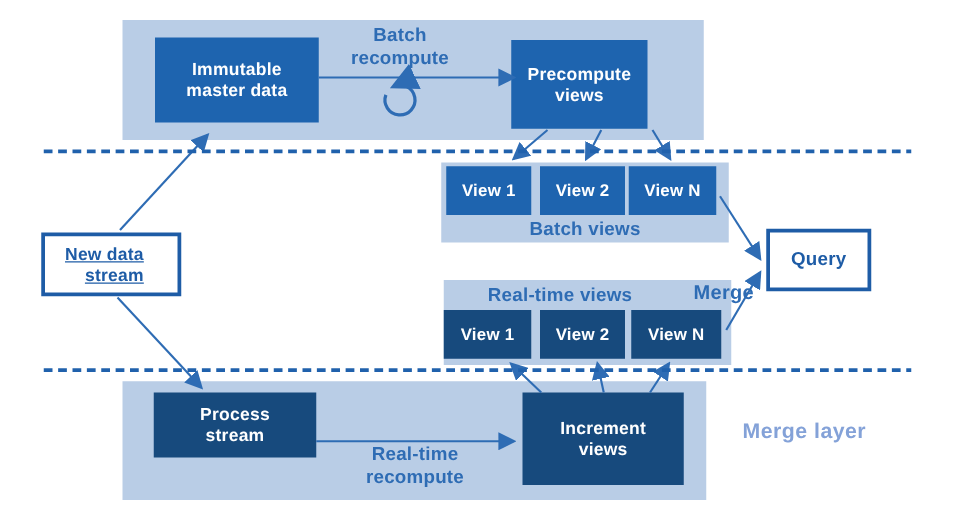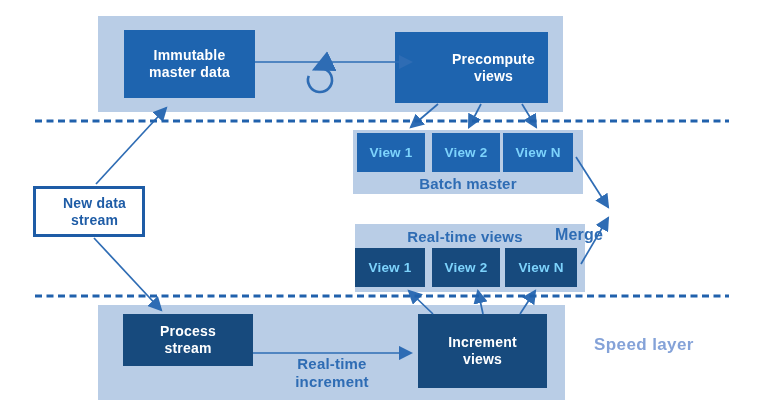--- a/index.html
+++ b/index.html
@@ -7,76 +7,81 @@
     position:relative;width:764px;height:413px;overflow:hidden;background:#ffffff;
     font-family:"Liberation Sans", sans-serif;font-weight:bold;
   }
   .container{position:absolute;background:#b9cde6;z-index:1;}
   .node{position:absolute;display:flex;align-items:center;justify-content:center;
     text-align:center;color:#ffffff;z-index:2;white-space:pre-line;line-height:1.18;letter-spacing:.2px;}
   .bright{background:#1e64af;}
   .navy{background:#174a7d;}
   .outlined{background:#ffffff;border:3px solid #1e5ca6;color:#1e5ca6;z-index:4;box-sizing:border-box;}
   .viewbox{position:absolute;display:flex;align-items:center;justify-content:center;
-    color:#7dd3fc;font-size:13.5px;z-index:2;letter-spacing:.2px;}
+    color:#ffffff;font-size:13.5px;z-index:2;letter-spacing:.2px;}
   .lbl{position:absolute;color:#2e6cb4;text-align:center;white-space:pre-line;line-height:1.2;z-index:2;letter-spacing:.2px;}
   .layer-lbl{position:absolute;color:#84a2d8;font-size:17px;z-index:2;letter-spacing:.4px;}
   .caption{position:absolute;left:0;right:0;text-align:center;color:#2e6cb4;font-size:15px;z-index:2;letter-spacing:.2px;}
   .node-label{white-space:pre-line;}
   svg.overlay{position:absolute;left:0;top:0;z-index:5;pointer-events:none;}
-  .boxtext-left{justify-content:flex-start;text-align:center;padding-left:27px;}
+  .boxtext-left{justify-content:flex-start;text-align:right;padding-left:16px;text-decoration:underline;}
 </style>
 </head>
 <body>
 
 <div class="stage">
 
   <div class="container" style="left:98px;top:16px;width:465px;height:96px;"></div>
   <div class="container" style="left:353px;top:130px;width:230px;height:64px;"></div>
   <div class="container" style="left:355px;top:224px;width:230px;height:68px;"></div>
   <div class="container" style="left:98px;top:305px;width:467px;height:95px;"></div>
 
   <div class="node bright" style="left:124px;top:30px;width:131px;height:68px;font-size:14px;">
     <span class="node-label">Immutable
 master data</span>
   </div>
-  <div class="node bright" style="left:395px;top:32px;width:109px;height:71px;font-size:14px;padding-left:44px;">
+  <div class="node bright" style="left:409px;top:32px;width:109px;height:71px;font-size:14px;">
     <span class="node-label">Precompute
 views</span>
   </div>
+  <div class="lbl" style="left:258px;top:20px;width:124px;font-size:15px;">Batch
+recompute</div>
 
   <div class="viewbox bright" style="left:357px;top:133px;width:68px;height:39px;">View 1</div>
   <div class="viewbox bright" style="left:432px;top:133px;width:68px;height:39px;">View 2</div>
   <div class="viewbox bright" style="left:503px;top:133px;width:70px;height:39px;">View N</div>
-  <div class="caption" style="left:353px;width:230px;top:175px;">Batch master</div>
+  <div class="caption" style="left:353px;width:230px;top:175px;">Batch views</div>
 
-  <div class="caption" style="left:355px;width:186px;top:228px;margin-left:17px;">Real-time views</div>
+  <div class="caption" style="left:355px;width:186px;top:228px;">Real-time views</div>
   <div class="viewbox navy" style="left:355px;top:248px;width:70px;height:39px;">View 1</div>
   <div class="viewbox navy" style="left:432px;top:248px;width:68px;height:39px;">View 2</div>
   <div class="viewbox navy" style="left:505px;top:248px;width:72px;height:39px;">View N</div>
 
   <div class="lbl" style="left:539px;top:199px;width:64px;text-align:right;font-size:16px;margin-top:26px;">Merge</div>
+  <div class="node outlined" style="left:613px;top:183px;width:84px;height:50px;font-size:15px;">
+    <span class="node-label">Query</span>
+  </div>
 
   <div class="node outlined boxtext-left" style="left:33px;top:186px;width:112px;height:51px;font-size:14px;">
     <span class="node-label">New data
 stream</span>
   </div>
 
   <div class="node navy" style="left:123px;top:314px;width:130px;height:52px;font-size:14px;">
     <span class="node-label">Process
 stream</span>
   </div>
   <div class="node navy" style="left:418px;top:314px;width:129px;height:74px;font-size:14px;">
     <span class="node-label">Increment
 views</span>
   </div>
   <div class="lbl" style="left:272px;top:355px;width:120px;font-size:15px;">Real-time
-increment</div>
+recompute</div>
 
-  <div class="layer-lbl" style="left:594px;top:335px;">Speed layer</div>
+  <div class="layer-lbl" style="left:594px;top:335px;">Merge layer</div>
 
   <svg class="overlay" width="764" height="413" viewBox="0 0 764 413">
     <defs>
       <marker id="arrow" viewBox="0 0 10 10" refX="8.5" refY="5" markerWidth="8.5" markerHeight="8.5" orient="auto-start-reverse">
         <path d="M0,0 L10,5 L0,10 z" fill="#2e6cb4"></path>
       </marker>
     </defs>
     <g stroke="#2e6cb4" stroke-width="1.7" fill="none">
       <path d="M96,184 L166,108" marker-end="url(#arrow)"></path>
       <path d="M94,238 L161,310" marker-end="url(#arrow)"></path>

